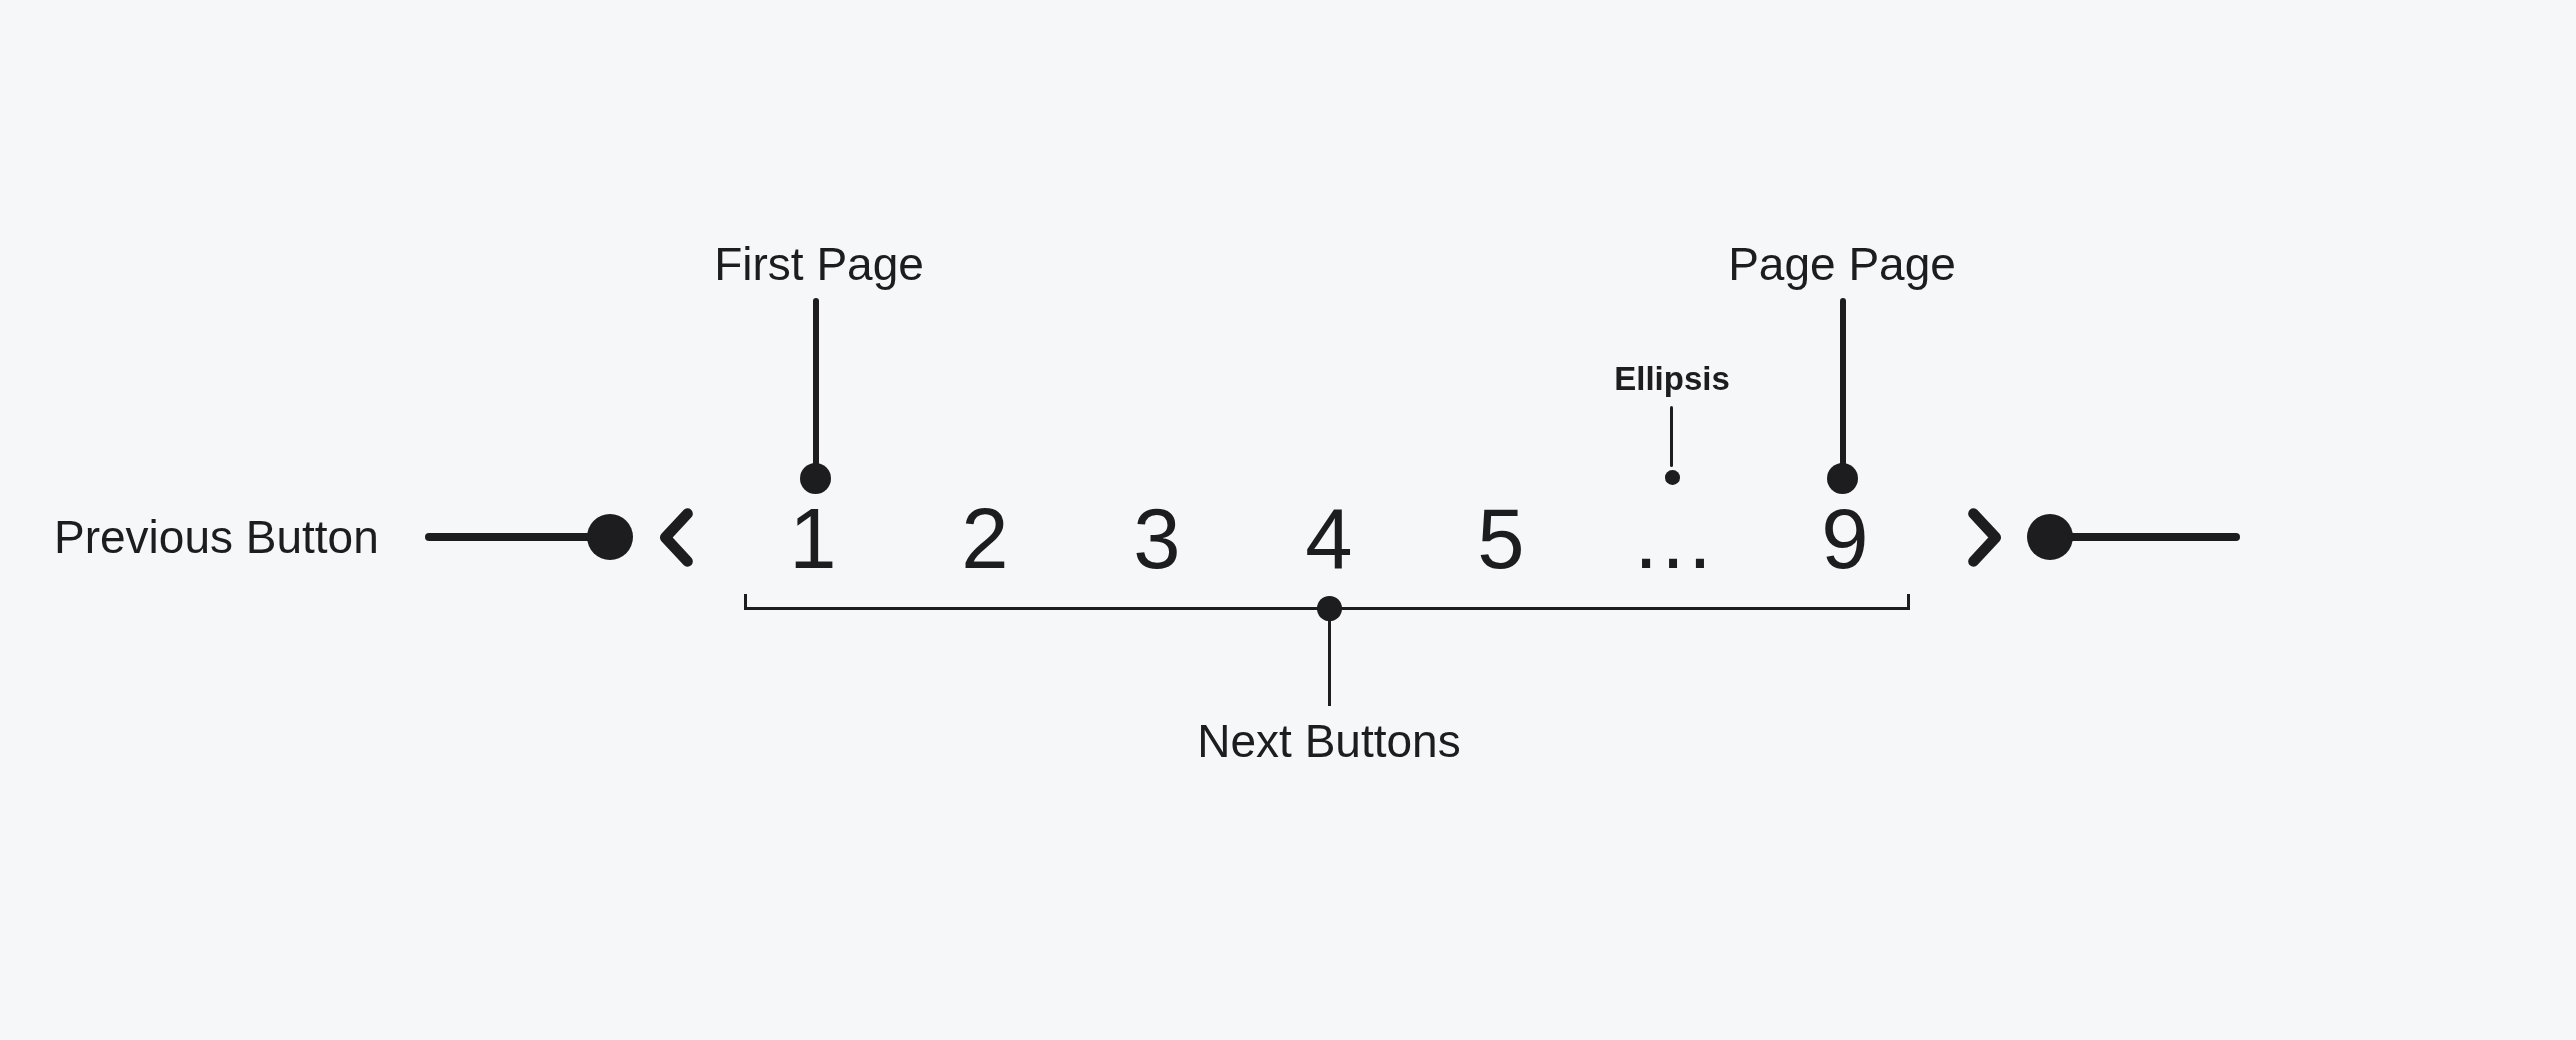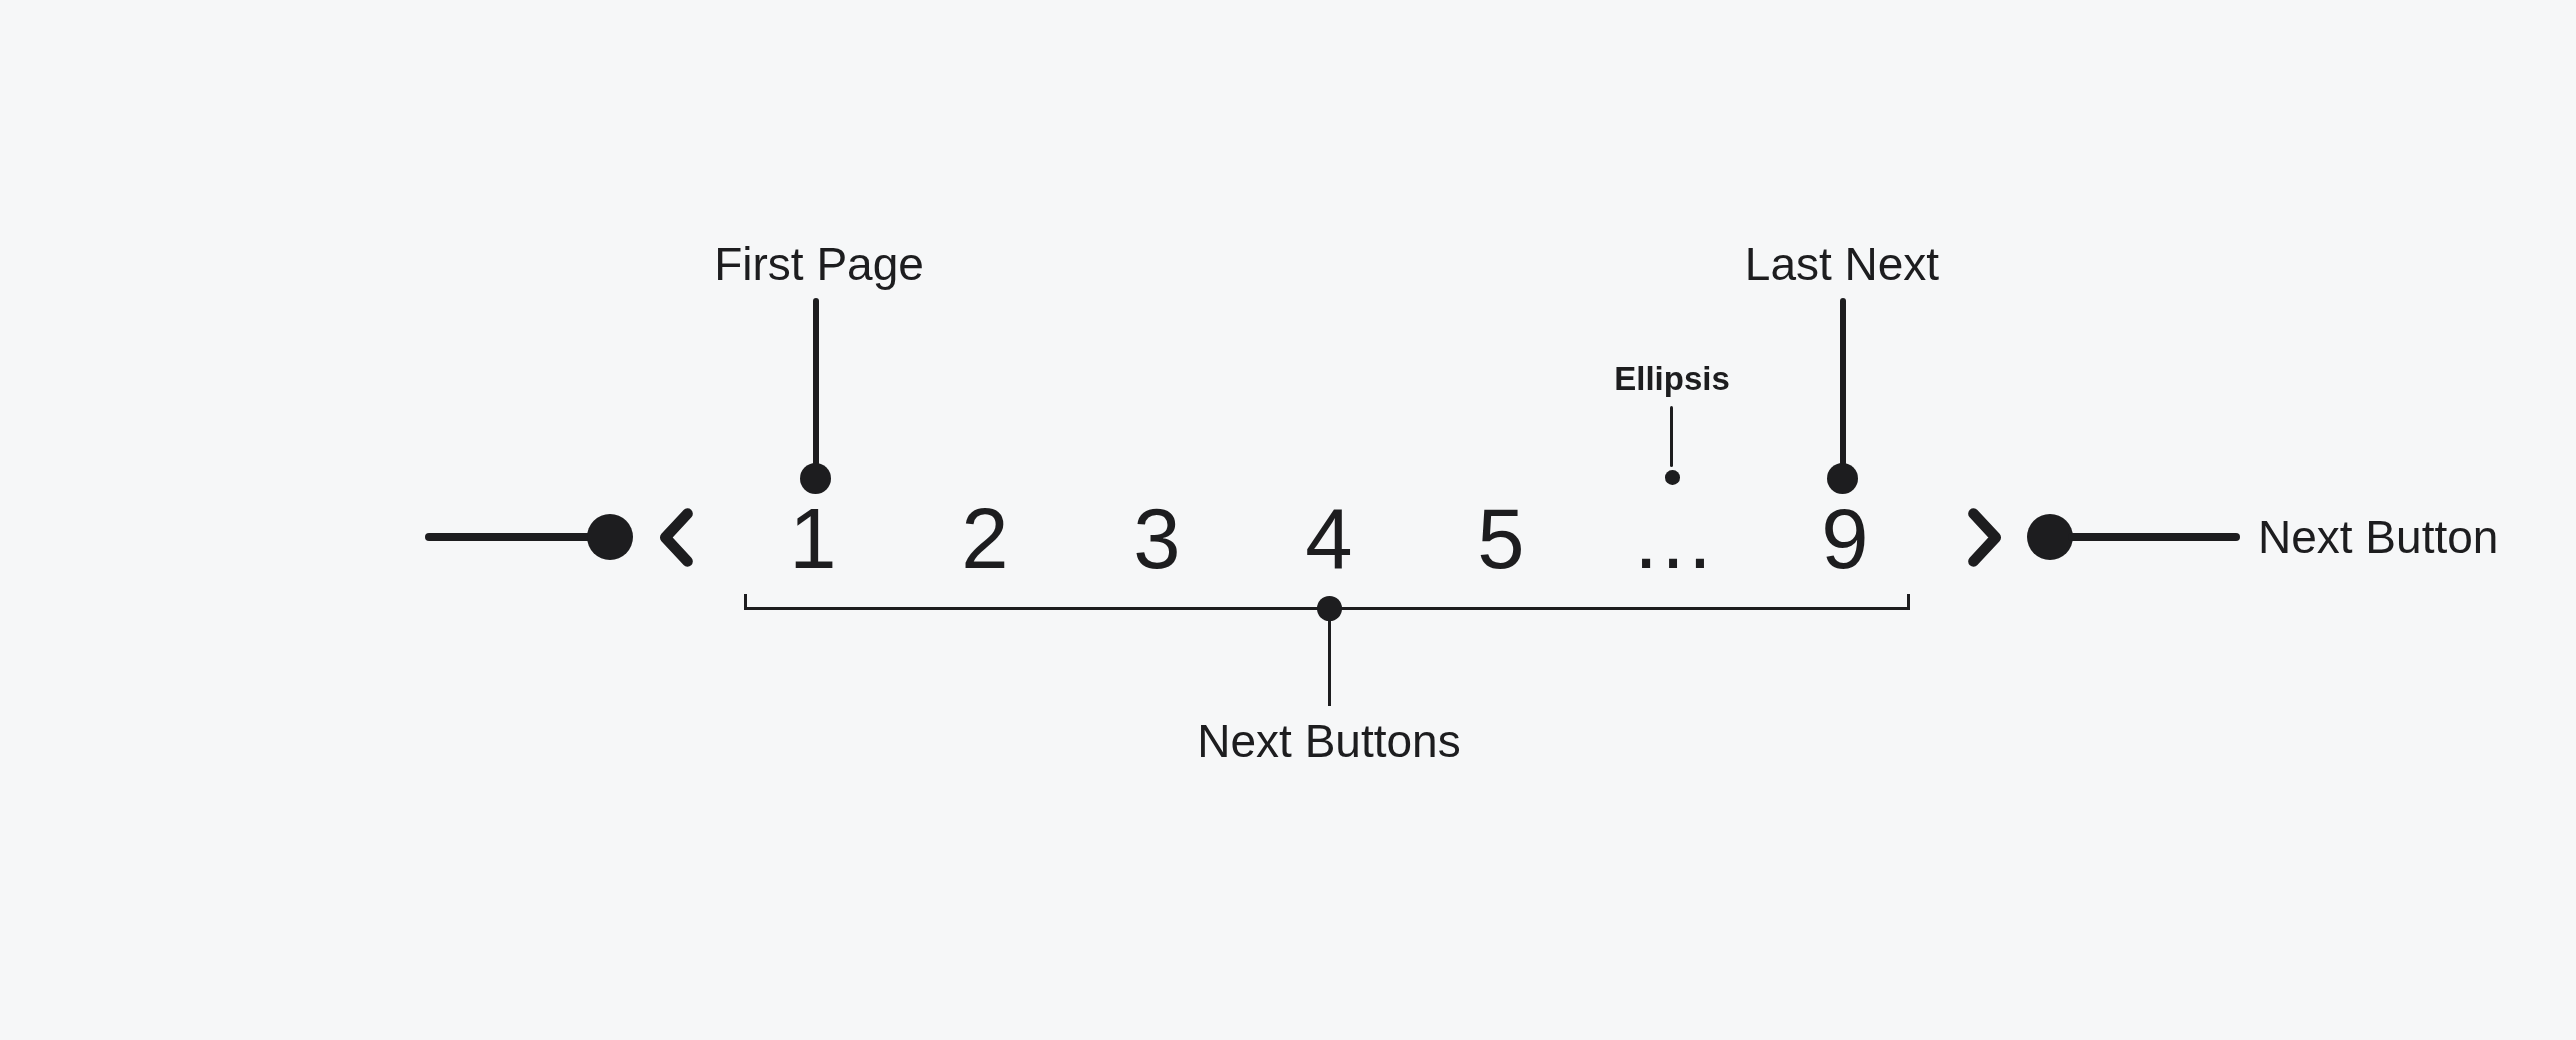--- a/index.html
+++ b/index.html
@@ -95,28 +95,29 @@
 </style>
 </head>
 <body>
 
 <div class="canvas">
 
   <div class="ann-label centered lbl-first">First Page</div>
   <div class="vline line-first"></div>
   <div class="dot dot-first"></div>
 
-  <div class="ann-label centered lbl-last">Last Next</div>
+  <div class="ann-label centered lbl-last">Page Page</div>
   <div class="vline line-last"></div>
   <div class="dot dot-last"></div>
 
   <div class="ann-label centered lbl-ellipsis">Ellipsis</div>
   <div class="vline line-ellipsis"></div>
   <div class="dot dot-ellipsis"></div>
 
+  <div class="ann-label lbl-prev">Previous Button</div>
   <div class="leader leader-prev"></div>
   <div class="dot dot-prev-leader"></div>
   <div class="chev chev-prev" role="button">
     <svg viewBox="0 0 56 84" aria-hidden="true">
       <path d="M42 13 L15 42 L42 71" fill="none" stroke="#1d1d1f" stroke-width="13" stroke-linecap="round" stroke-linejoin="round"></path>
     </svg>
   </div>
 
   <div class="page p1" role="button">1</div>
   <div class="page p2" role="button">2</div>
@@ -126,21 +127,20 @@
   <div class="page pe">…</div>
   <div class="page p9" role="button">9</div>
 
   <div class="chev chev-next" role="button">
     <svg viewBox="0 0 56 84" aria-hidden="true">
       <path d="M14 13 L41 42 L14 71" fill="none" stroke="#1d1d1f" stroke-width="13" stroke-linecap="round" stroke-linejoin="round"></path>
     </svg>
   </div>
   <div class="dot dot-next-leader"></div>
   <div class="leader leader-next"></div>
-  <div class="ann-label lbl-next">Next Button</div>
 
   <div class="bracket-h"></div>
   <div class="tick tick-left"></div>
   <div class="tick tick-right"></div>
   <div class="dot dot-bracket"></div>
   <div class="stem"></div>
   <div class="ann-label centered lbl-pagebuttons">Next Buttons</div>
 
 </div>
 

